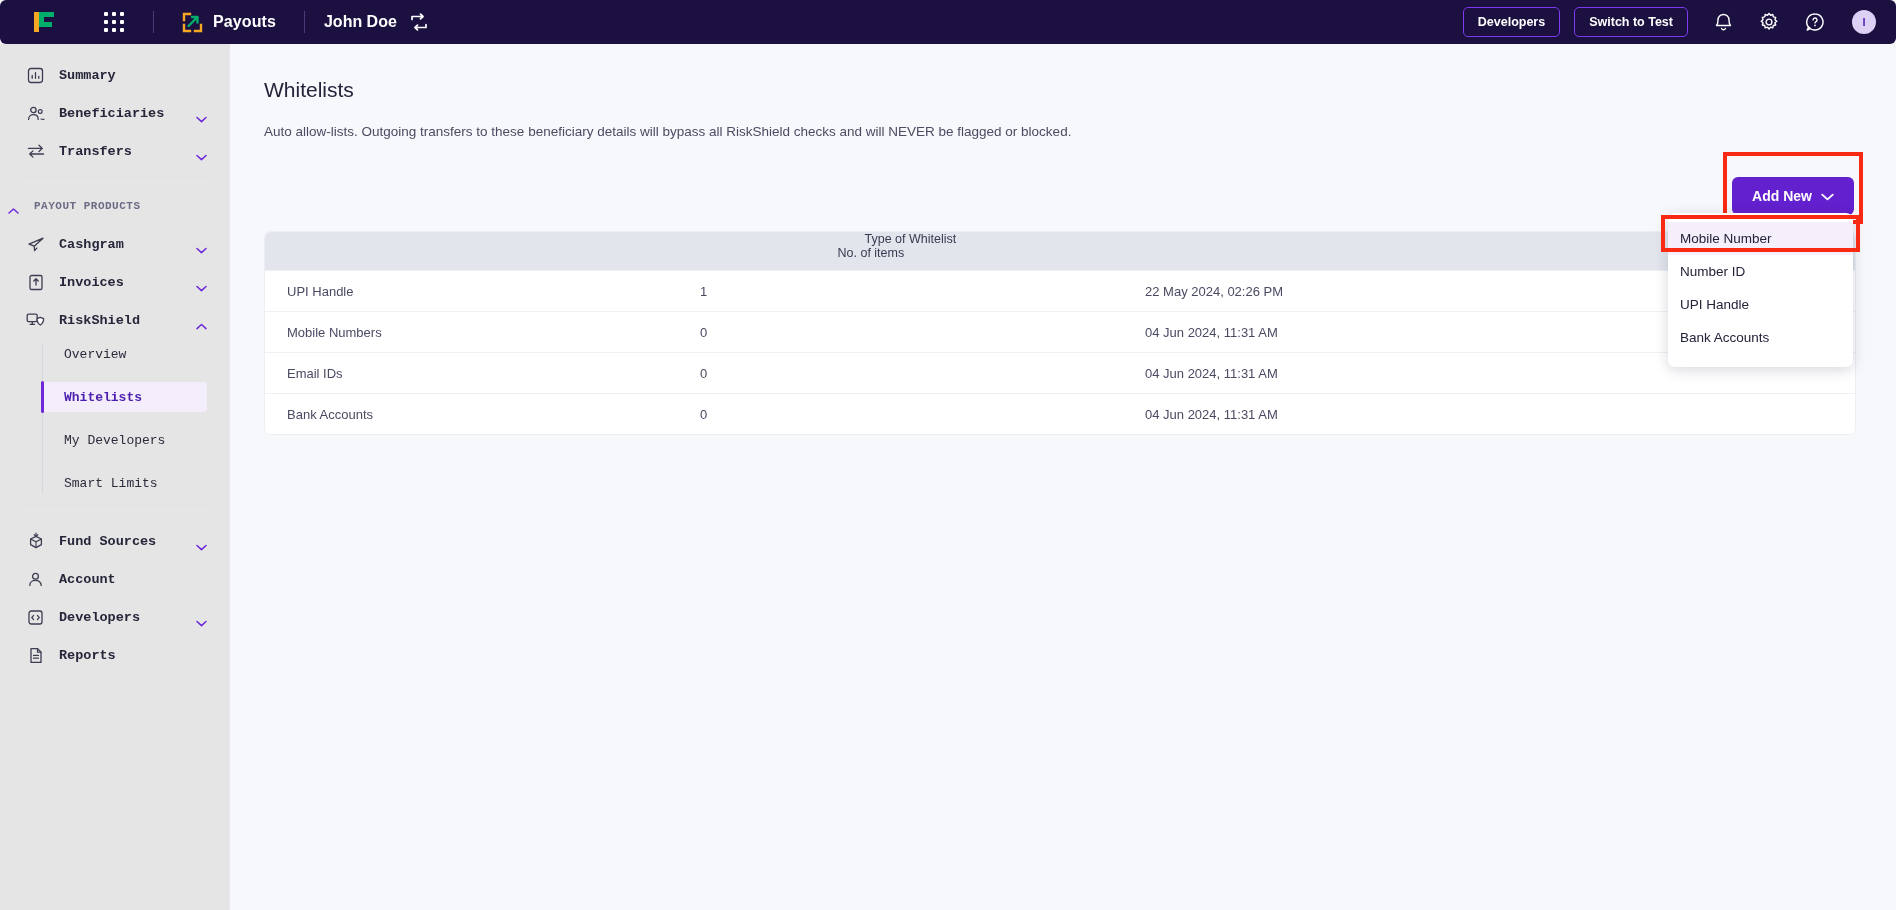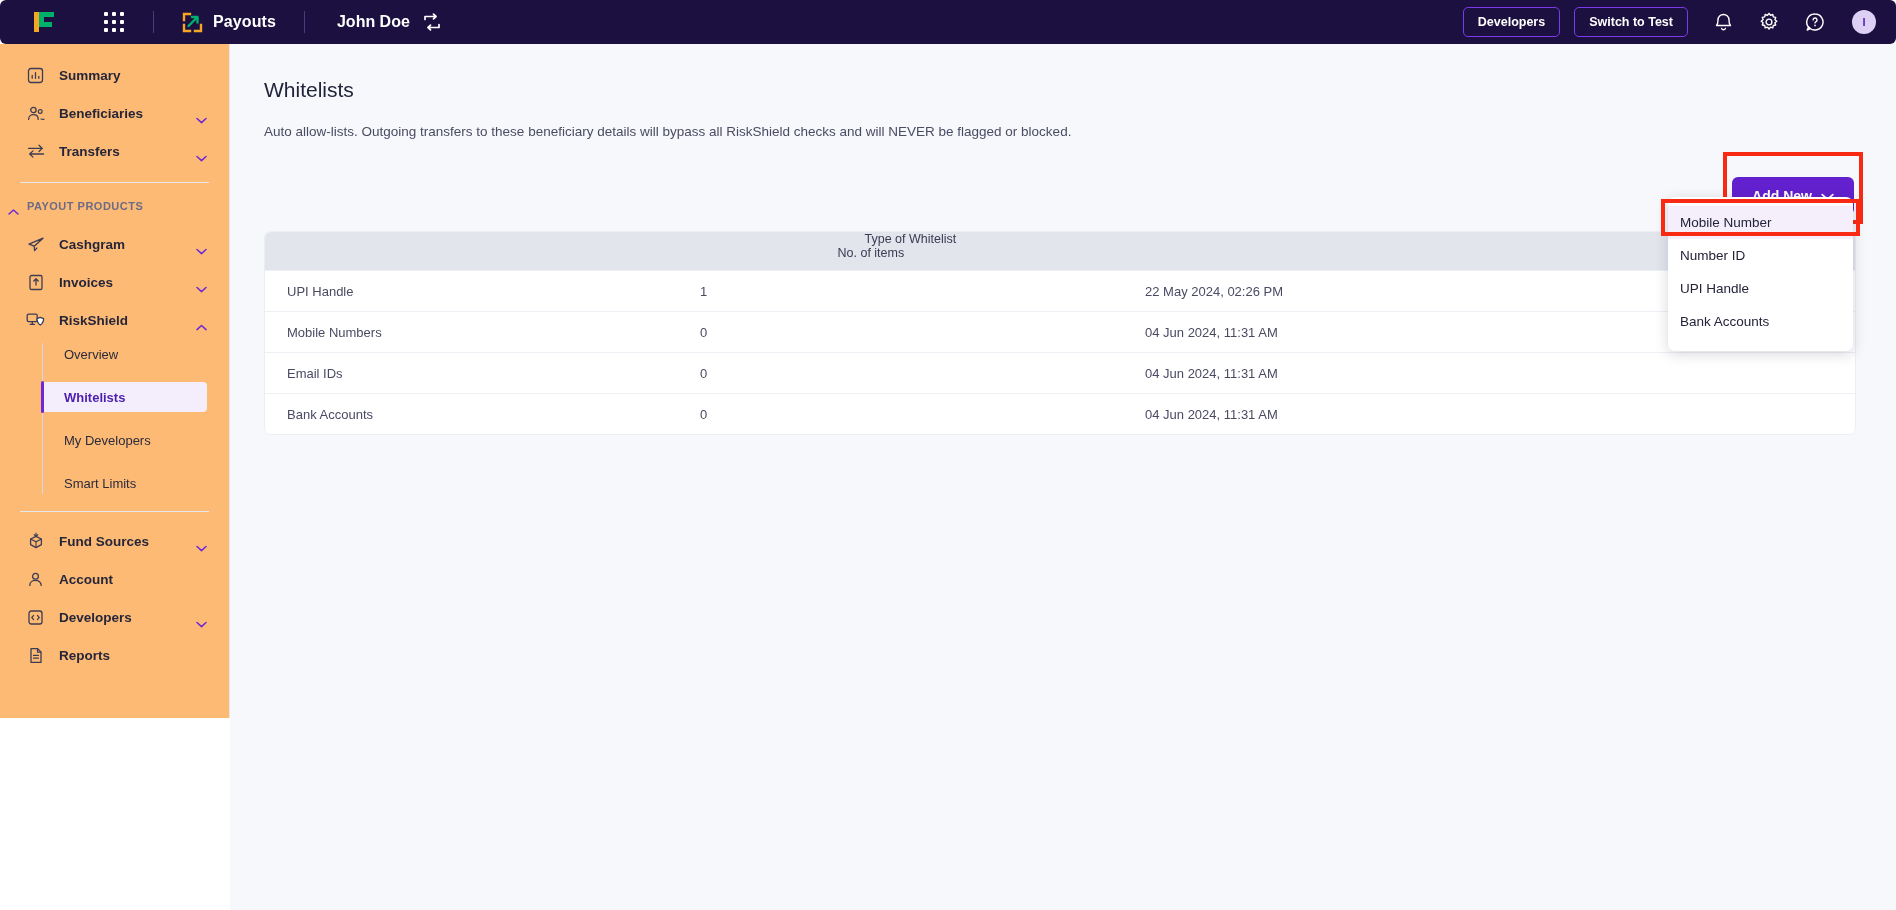--- a/index.html
+++ b/index.html
@@ -26,21 +26,21 @@
     gap: 3px;
   }
   .grid-icon i { display: block; width: 4px; height: 4px; background: #fff; border-radius: 1px; }
   .vdiv { width: 1px; height: 22px; background: #4a3a77; margin-left: 28px; }
   .payouts-group { display: flex; align-items: center; margin-left: 28px; }
   .payouts-icon { width: 21px; height: 21px; position: relative; }
   .payouts-label {
     color: #ffffff; font-size: 16px; font-weight: bold;
     margin-left: 10px; letter-spacing: .1px;
   }
-  .account-group { display: flex; align-items: center; margin-left: 32px; text-align: center; }
+  .account-group { display: flex; align-items: center; margin-left: 19px; text-align: center; }
   .account-name { color: #ffffff; font-size: 16px; font-weight: bold; }
   .swap-icon { margin-left: 12px; width: 20px; height: 18px; }
   .topbar-right {
     margin-left: auto; display: flex; align-items: center; margin-right: 20px;
   }
   .ghost-btn {
     border: 1px solid #7c3aed; border-radius: 5px;
     color: #ffffff; background: transparent;
     font-size: 12.5px; font-weight: bold;
     padding: 7px 14px; margin-left: 14px;
@@ -55,44 +55,45 @@
     margin-left: 26px; width: 24px; height: 24px; border-radius: 50%;
     background: #ddd0f5; color: #5b21b6;
     font-size: 11px; font-weight: bold;
     display: flex; align-items: center; justify-content: center;
     cursor: pointer;
   }
 
   
   .sidebar {
     position: absolute; top: 44px; left: 0;
-    width: 230px; height: 674px;
-    background: #fdba74;
+    width: 230px; height: 866px;
+    background: #e5e5e5;
     border-right: 1px solid #e6e8ee;
     padding-top: 12px;
+    font-family: Liberation Mono, monospace;
   }
   .nav-item {
     display: flex; align-items: center;
     height: 38px; padding: 0 22px 0 26px;
     cursor: pointer; position: relative;
   }
   .nav-ico { width: 19px; height: 19px; flex: 0 0 19px; display: flex; align-items: center; justify-content: center; }
   .nav-label {
     margin-left: 14px; font-size: 13.5px; color: #26263a;
     font-weight: bold; white-space: nowrap;
   }
   .chev { margin-left: auto; width: 11px; height: 7px; }
   .nav-sep { height: 1px; background: #e6e8ee; margin: 12px 20px 10px 20px; }
   .section-head {
     display: flex; align-items: center;
     padding: 0 22px 0 6px; height: 26px; margin-bottom: 6px;
   }
   .section-caret { width: 11px; height: 8px; margin-left: 2px; }
   .section-title {
-    margin-left: 8px; font-size: 11px; letter-spacing: .5px;
+    margin-left: 15px; font-size: 11px; letter-spacing: .5px;
     color: #6b6b85; font-weight: bold;
   }
   .subnav { position: relative; margin-left: 42px; padding-left: 0; }
   .subnav::before {
     content: ""; position: absolute; left: 0; top: 4px; bottom: 4px;
     width: 1px; background: #d4d6e0;
   }
   .sub-item {
     display: flex; align-items: center; height: 30px;
     padding-left: 22px; margin-bottom: 13px; position: relative;
@@ -124,21 +125,21 @@
   .add-new-btn {
     background: #6320ce; color: #fff; border: none; border-radius: 6px;
     font-size: 14px; font-weight: bold;
     padding: 11px 20px; display: flex; align-items: center; gap: 9px;
     cursor: pointer; font-family: "Liberation Sans", sans-serif; margin-top: 16px;
   }
   .ann-box { position: absolute; border: 4px solid #f92a13; pointer-events: none; }
   .ann-btn { left: -9px; top: -9px; right: -9px; bottom: -9px; }
 
   .dropdown {
-    position: absolute; top: 36px; right: 1px;
+    position: absolute; top: 52px; right: 1px;
     width: 185px; background: #fff;
     border-radius: 7px;
     box-shadow: 0 3px 14px rgba(25,25,60,.17);
     padding: 9px 0 13px 0; z-index: 30;
   }
   .dd-item {
     height: 33px; display: flex; align-items: center;
     padding-left: 12px; font-size: 13.5px; color: #23233a; cursor: pointer;
   }
   .dd-item.hl { background: #f5eefb; }

